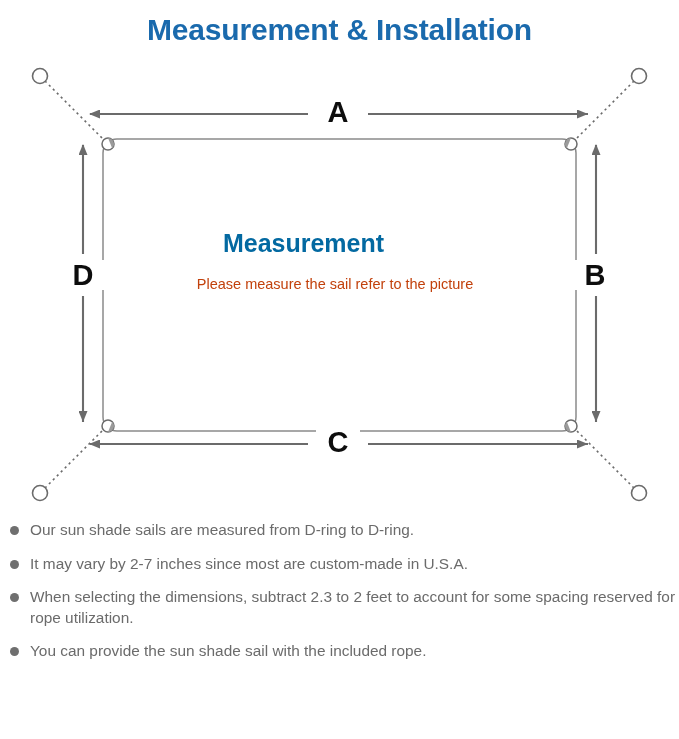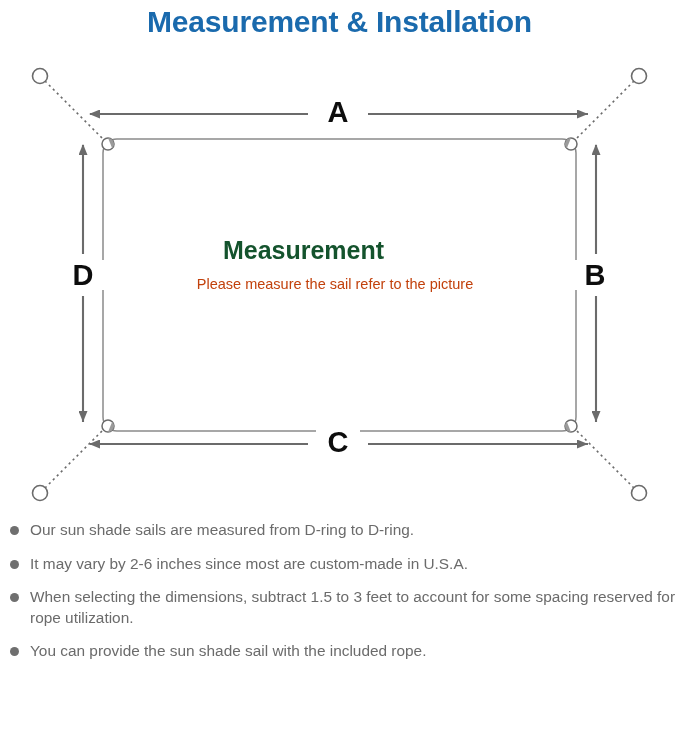--- a/index.html
+++ b/index.html
@@ -18,21 +18,21 @@
     position: relative;
     width: 679px;
     height: 739px;
     background: #ffffff;
   }
 
   
   .title {
     position: absolute;
     left: 0;
-    top: 4px;
+    top: 12px;
     width: 679px;
     text-align: center;
     font-size: 30px;
     font-weight: bold;
     color: #1a6aad;
     letter-spacing: -0.2px;
     line-height: 36px;
     white-space: nowrap;
   }
 
@@ -60,26 +60,26 @@
     text-align: center;
   }
   #letter-a { left: 316px; top: 53px; width: 44px; }
   #letter-c { left: 316px; top: 383px; width: 44px; }
   #letter-d { left: 62px; top: 216px; width: 42px; }
   #letter-b { left: 574px; top: 216px; width: 42px; }
 
   .center-title {
     position: absolute;
     left: 0;
-    top: 191px;
+    top: 184px;
     width: 607px;
     text-align: center;
     font-size: 25px;
     font-weight: bold;
-    color: #14532d;
+    color: #0369a1;
     line-height: 30px;
   }
   .center-sub {
     position: absolute;
     left: 0;
     top: 230px;
     width: 670px;
     text-align: center;
     font-size: 14.5px;
     font-weight: normal;
@@ -194,25 +194,25 @@
     <div class="center-sub">Please measure the sail refer to the picture</div>
   </div>
 
   <div class="notes">
     <div class="note-item">
       <span class="note-bullet"></span>
       <span class="note-text">Our sun shade sails are measured from D-ring to D-ring.</span>
     </div>
     <div class="note-item">
       <span class="note-bullet"></span>
-      <span class="note-text">It may vary by 2-6 inches since most are custom-made in U.S.A.</span>
-    </div>
-    <div class="note-item">
-      <span class="note-bullet"></span>
-      <span class="note-text">When selecting the dimensions, subtract 1.5 to 3 feet to account for some spacing reserved for rope utilization.</span>
+      <span class="note-text">It may vary by 2-7 inches since most are custom-made in U.S.A.</span>
+    </div>
+    <div class="note-item">
+      <span class="note-bullet"></span>
+      <span class="note-text">When selecting the dimensions, subtract 2.3 to 2 feet to account for some spacing reserved for rope utilization.</span>
     </div>
     <div class="note-item">
       <span class="note-bullet"></span>
       <span class="note-text">You can provide the sun shade sail with the included rope.</span>
     </div>
   </div>
 
 </div>
 
 </body></html>

